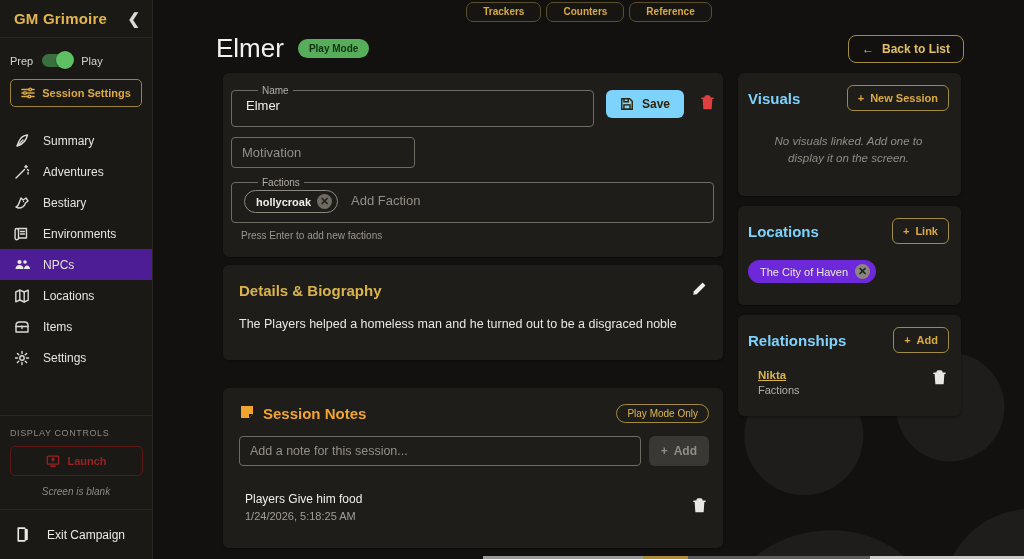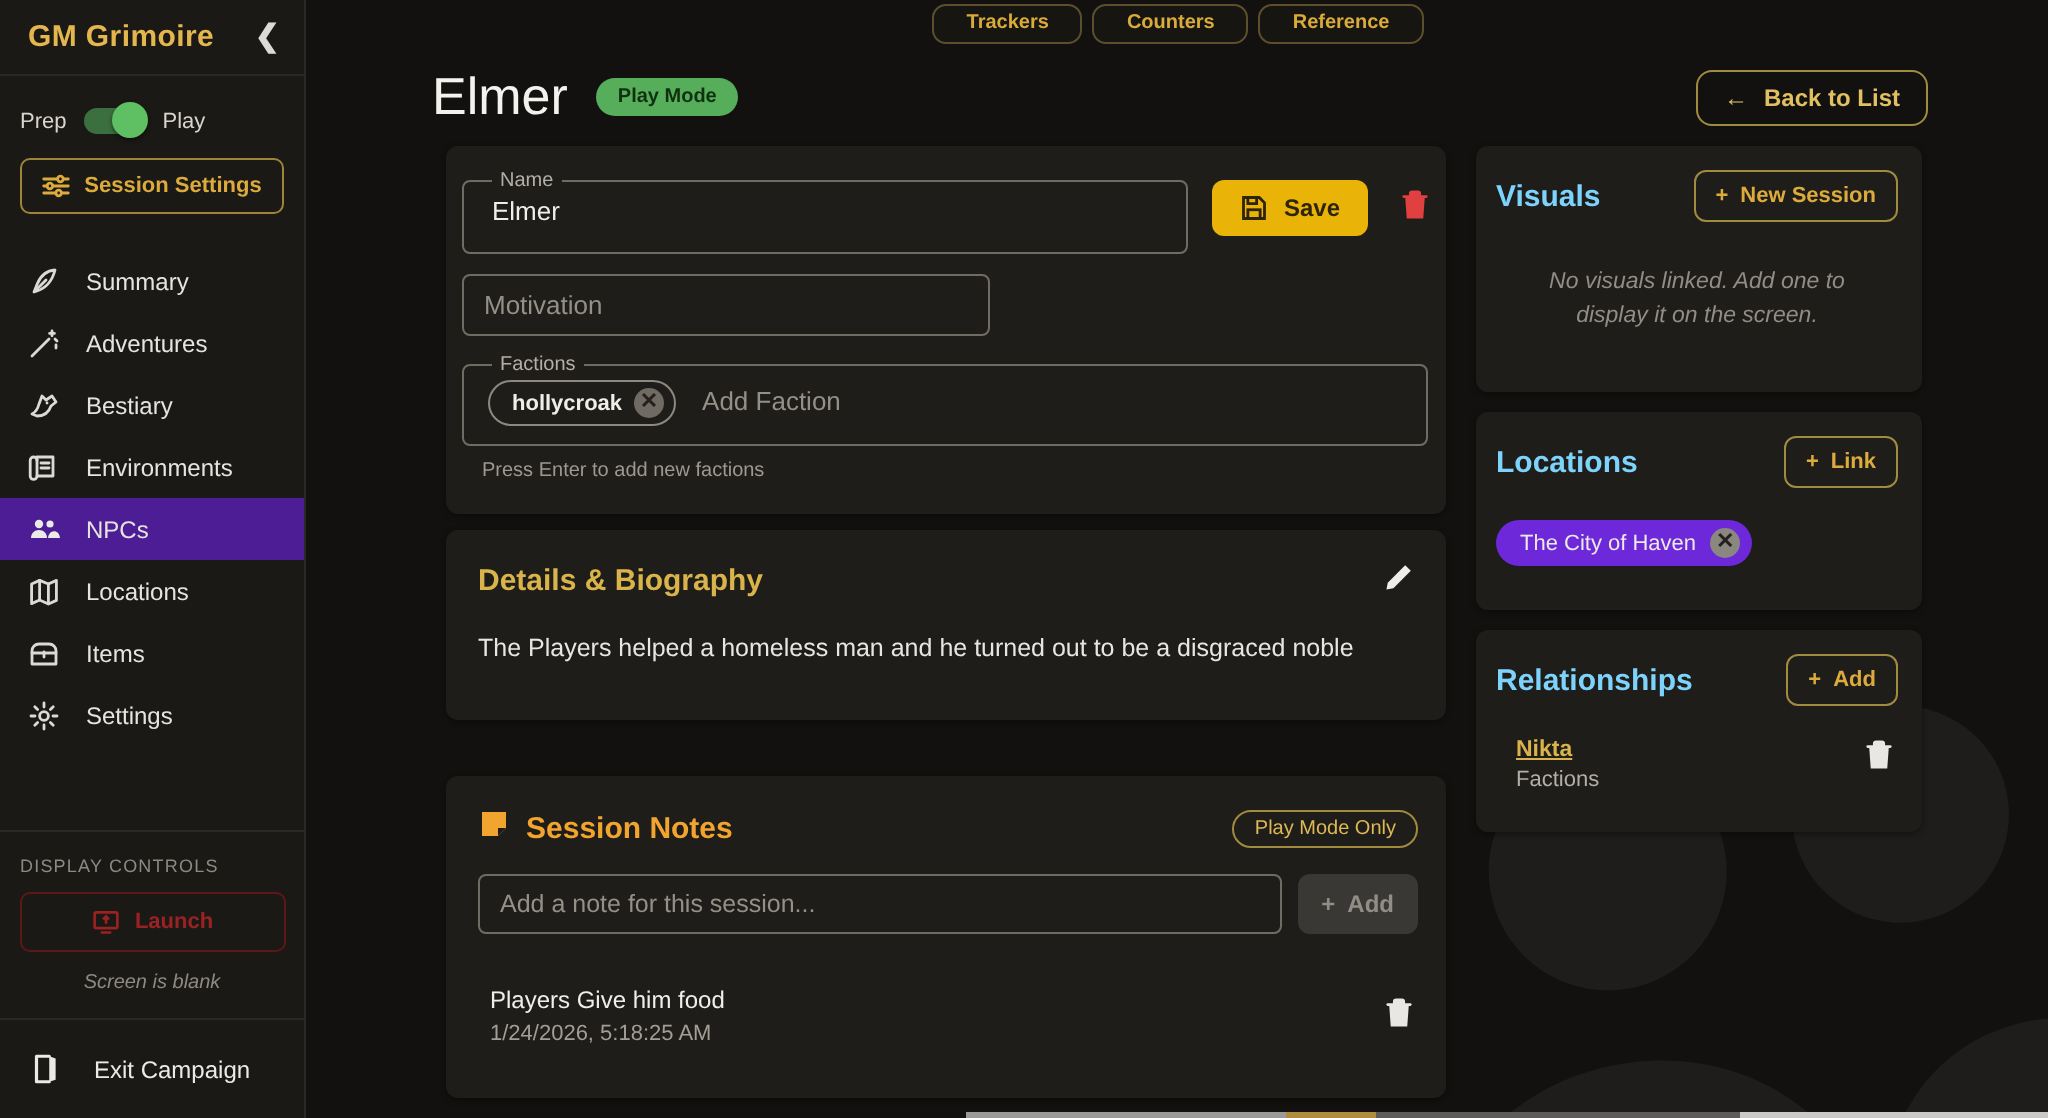--- a/index.html
+++ b/index.html
@@ -62,40 +62,40 @@
     display:flex; align-items:center; gap:8px; cursor:pointer; }
   
   .columns { position:absolute; top:73px; left:69px; display:flex; gap:15px; }
   .col-left { width:500px; display:flex; flex-direction:column; }
   .col-right { width:223px; display:flex; flex-direction:column; gap:10px; }
   .card { background:#1f1d1a; border-radius:6px; box-shadow:0 1px 3px rgba(0,0,0,.4); }
   
   .form-card { padding:12px 8px 16px 8px; }
   .name-row { display:flex; align-items:flex-start; gap:12px; }
   fieldset.outlined { border:1px solid #716c63; border-radius:4px; padding:0 12px 9px 12px; }
-  fieldset.outlined legend { font-size:10px; color:#b3afa7; padding:0 4px; margin-left:2px; }
+  fieldset.outlined legend { font-size:10px; color:#b3afa7; padding:0 4px; margin-left:14px; }
   .name-field { width:385px; }
   .name-field input, .factions-field input {
     border:none; background:transparent; color:#f0eeea; font-size:13px; outline:none;
     font-family:"Liberation Sans", sans-serif; padding:2px 0 4px 2px; }
-  .save-btn { margin-top:5px; background:#eab308; border:none; border-radius:6px;
+  .save-btn { margin-top:5px; background:#7dd3fc; border:none; border-radius:6px;
     color:#2e2409; font-size:12px; font-weight:bold; padding:7px 14px;
     display:flex; align-items:center; gap:8px; cursor:pointer; }
   .save-btn svg { width:14px; height:14px; stroke:#2e2409; fill:none; stroke-width:1.6; }
   .trash-btn { background:none; border:none; margin:9px 0 0 4px; cursor:pointer; }
   .trash-btn svg, .note-trash svg, .rel-trash svg { width:15px; height:17px; fill:none;
     stroke-width:1.5; stroke-linecap:round; }
   .trash-btn svg { stroke:#e04040; }
   .two-inputs { display:flex; gap:13px; margin-top:10px; }
   .plain-input { border:1px solid #716c63; border-radius:4px; background:transparent;
     color:#f0eeea; font-size:13px; padding:7px 10px; outline:none;
     font-family:"Liberation Sans", sans-serif; }
   .plain-input::placeholder, .name-field input::placeholder, .factions-field input::placeholder,
   .note-input::placeholder { color:#948f87; }
-  .ancestry { width:237px; } .motivation { width:264px; }
+  .ancestry { width:237px; } .motivation { width:184px; }
   .factions-field { margin-top:9px; width:483px; }
   .factions-inner { display:flex; align-items:center; gap:11px; padding-top:2px; }
   .chip { display:flex; align-items:center; gap:6px; border:1px solid #8d8981;
     border-radius:14px; padding:3px 5px 3px 11px; font-size:11px; font-weight:bold; color:#f0eee9; }
   .chip-x { width:15px; height:15px; border-radius:50%; background:#6f6b63; color:#24211d;
     font-size:11px; line-height:15px; text-align:center; font-weight:bold; cursor:pointer; }
   .helper-text { font-size:10px; color:#9d9890; margin:7px 0 0 10px; }
   
   .details-card { margin-top:8px; padding:16px 16px 26px 16px; }
   .card-head { display:flex; align-items:center; justify-content:space-between; }

